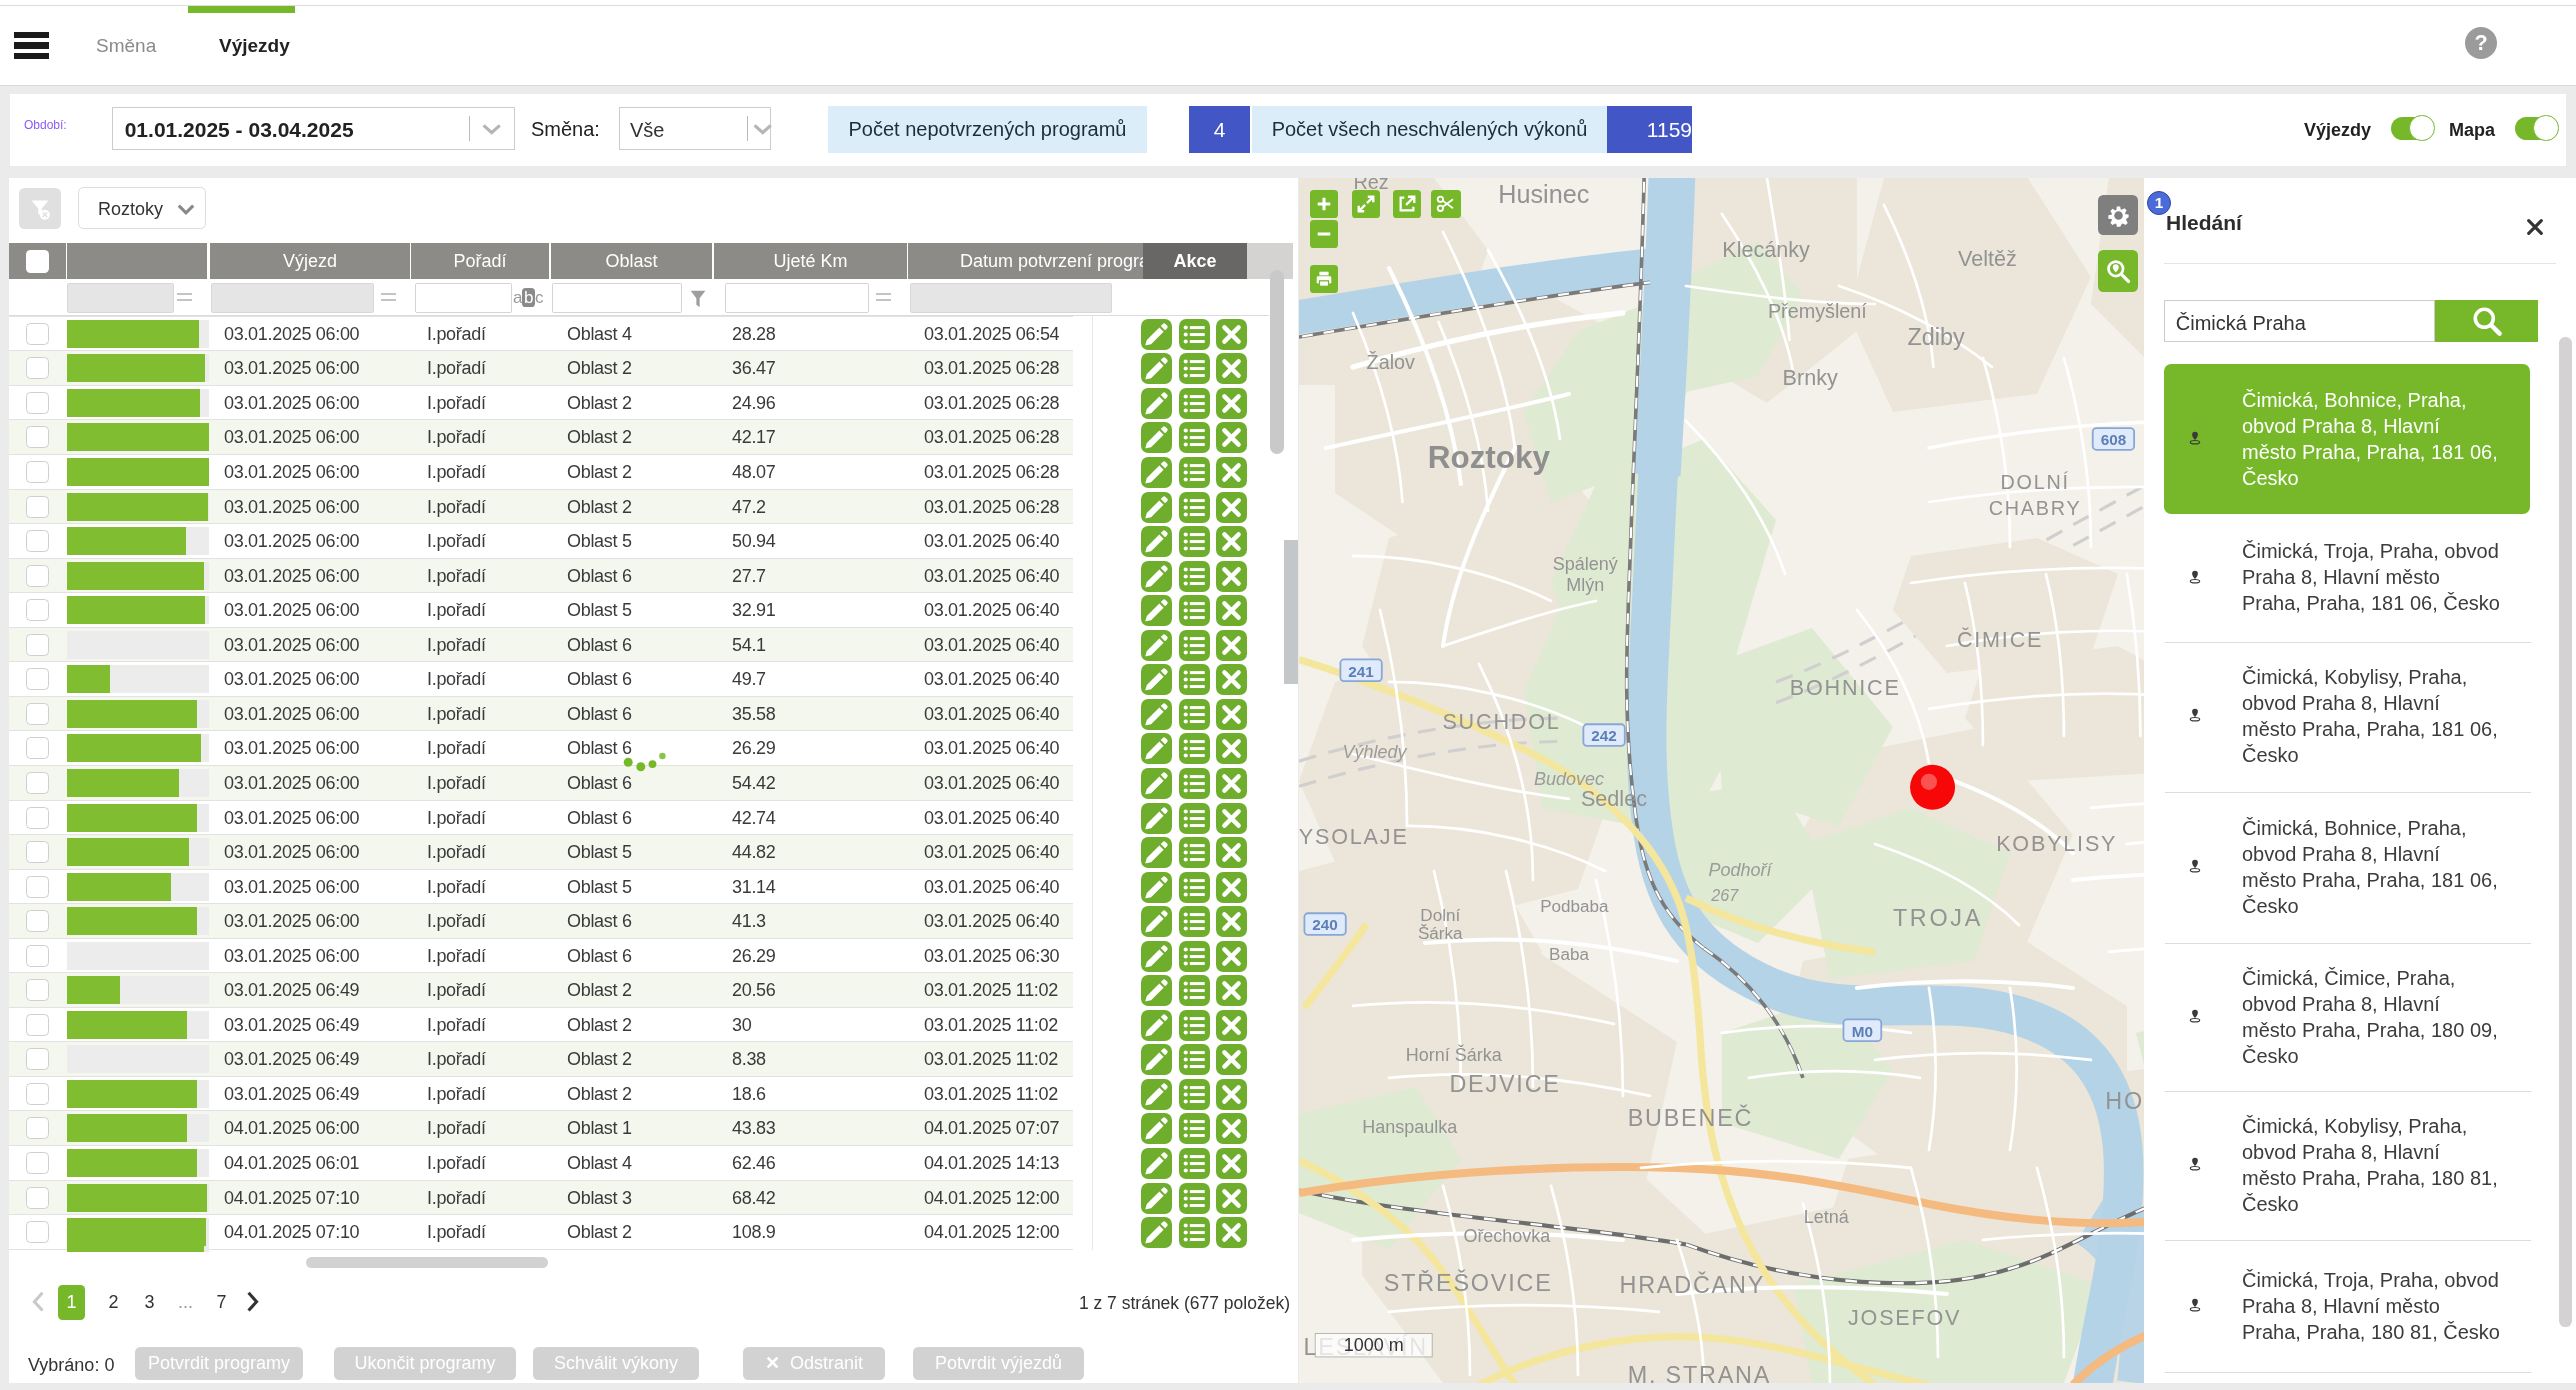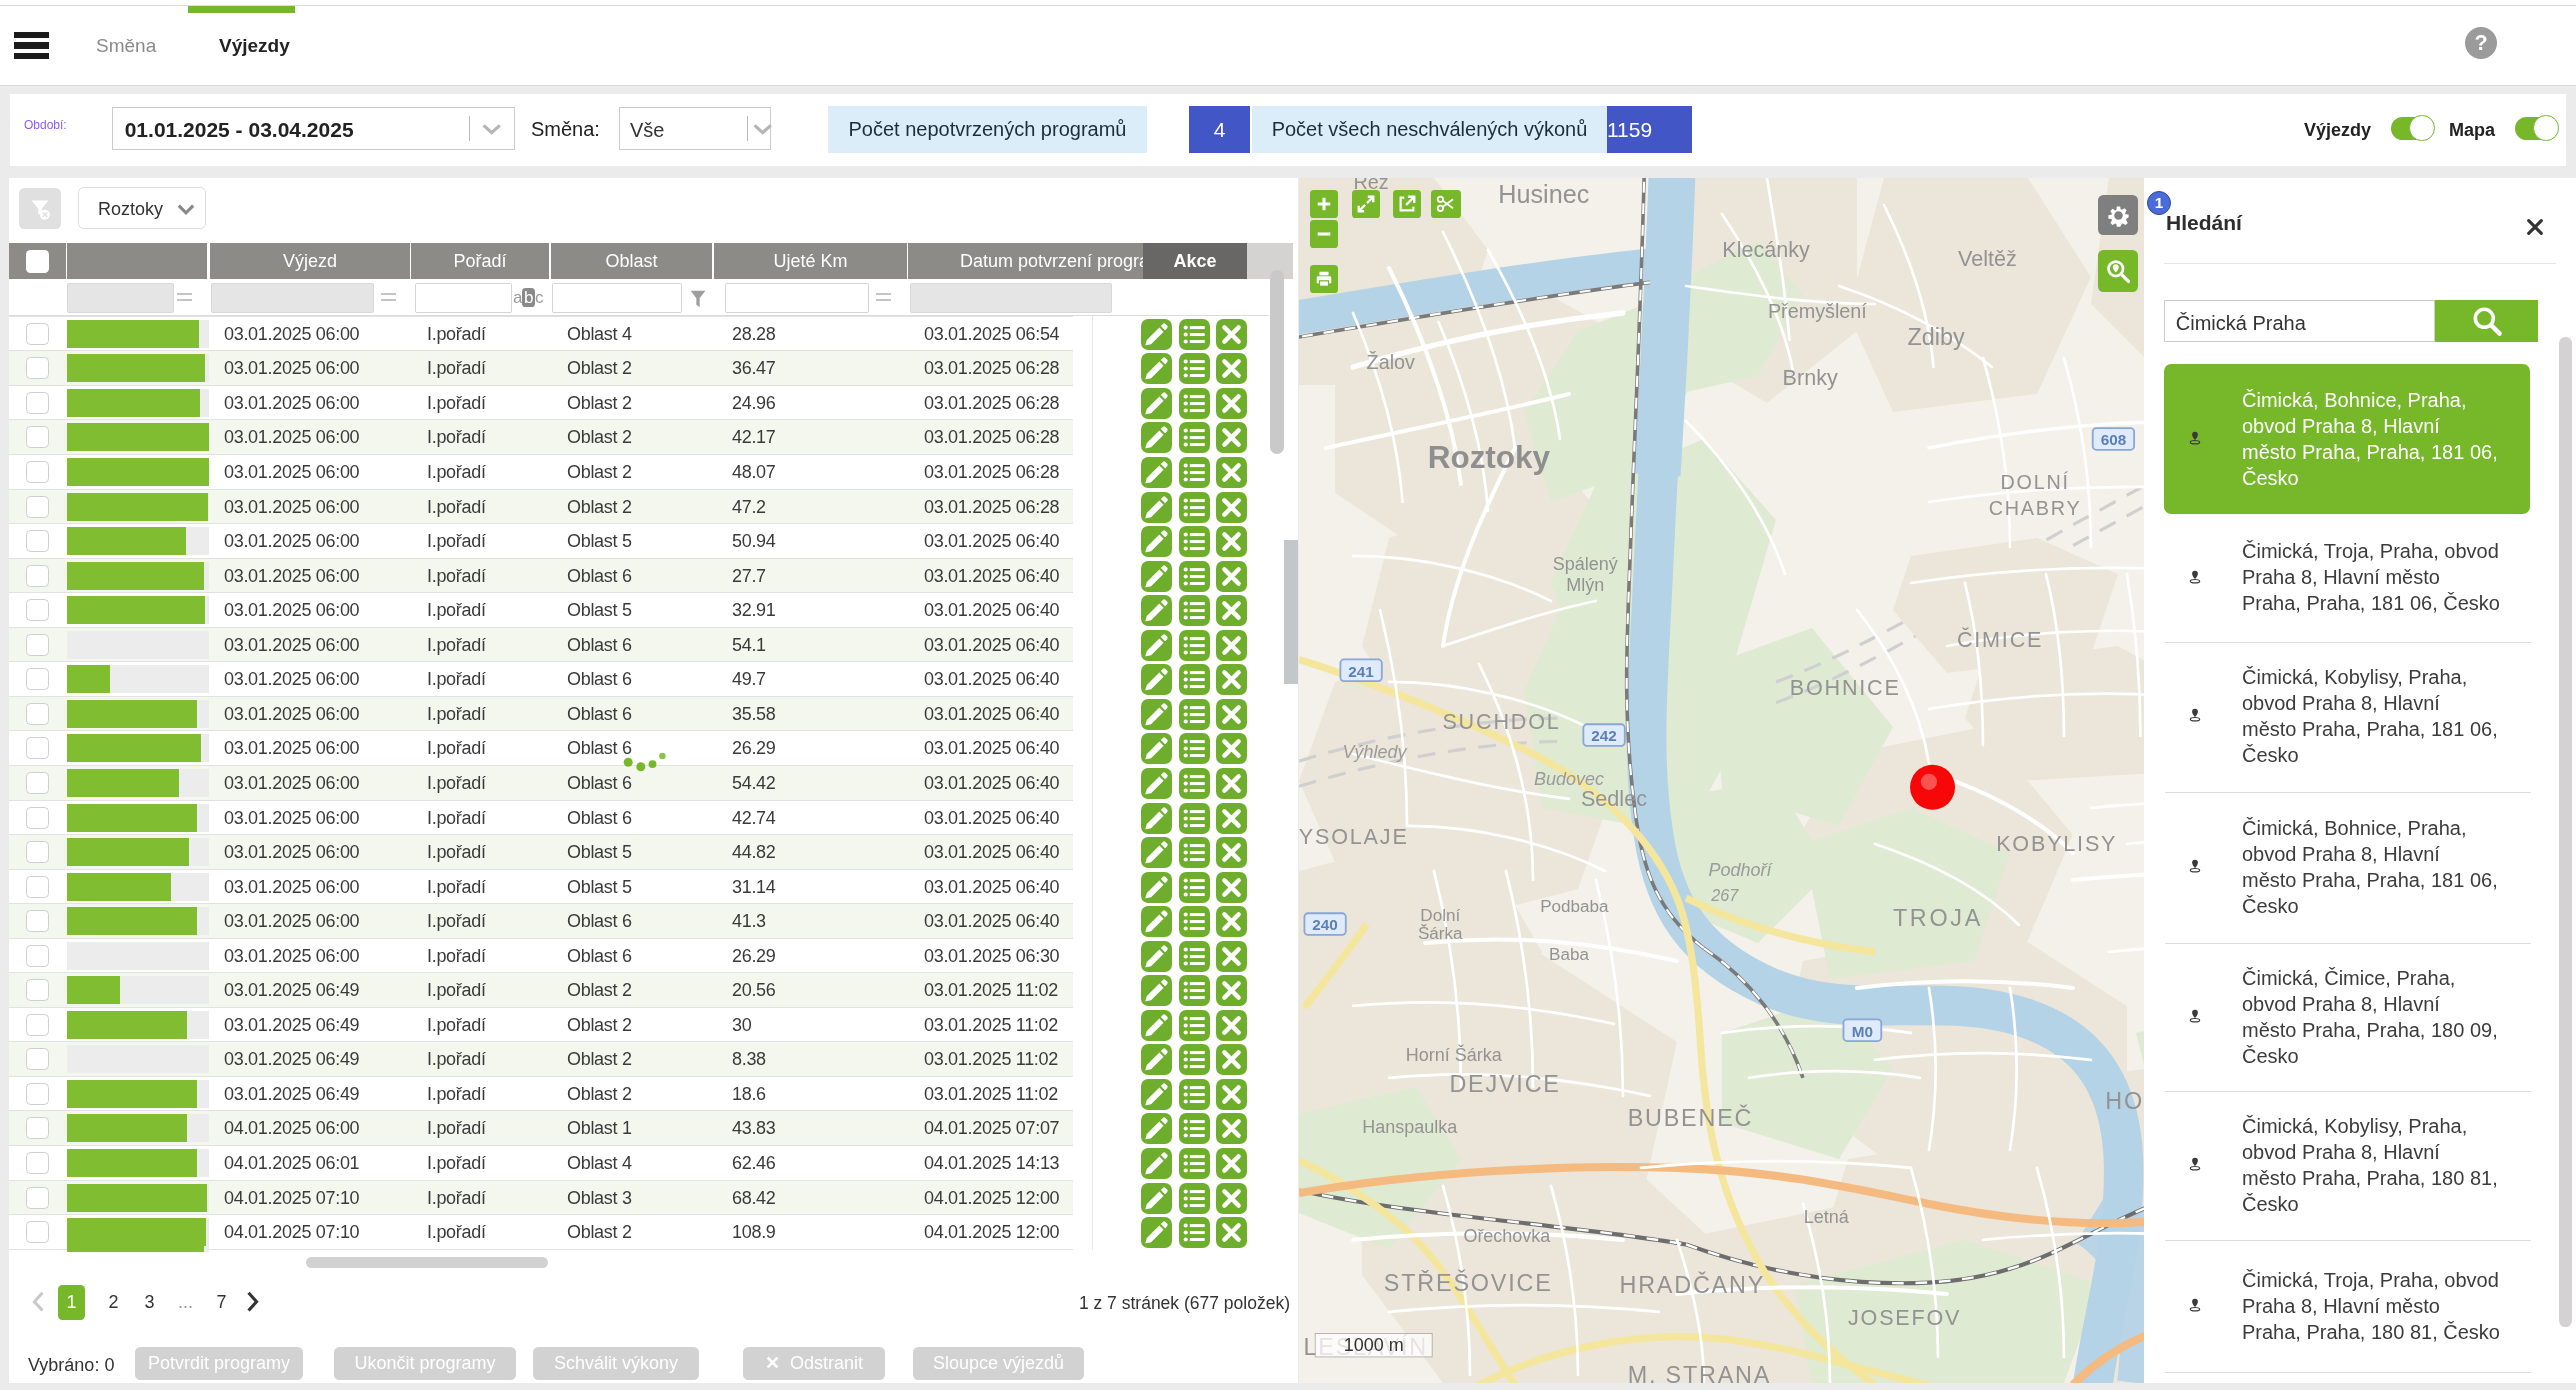--- a/index.html
+++ b/index.html
@@ -49,21 +49,21 @@
 <div class="abs" style="left:619px;top:107px;width:152px;height:43px;border:0.9px solid #ccc;background:#fff">
     <div class="abs" style="left:10px;top:10.8px;font-size:20px;color:#333">Vše</div>
     <div class="abs" style="left:127px;top:8px;width:0.9px;height:25px;background:#bbb"></div>
     <svg class="abs" style="left:131px;top:11.7px" width="23.4" height="18" viewBox="0 0 26 20">
       <path d="M4 6l9 8 9-8" stroke="#b5b5b5" stroke-width="3.6" fill="none"></path>
     </svg>
   </div>
 <div class="abs" style="left:828px;top:106px;width:319px;height:47px;background:#daedf8;font-size:20px;white-space:nowrap;color:#1f2d3a;text-align:center;line-height:47px">Počet nepotvrzených programů</div>
 <div class="abs" style="left:1189px;top:106px;width:61px;height:47px;background:#4356c6;font-size:21px;color:#fff;text-align:center;line-height:47px">4</div>
 <div class="abs" style="left:1252px;top:106px;width:355px;height:47px;background:#daedf8;font-size:20px;white-space:nowrap;color:#1f2d3a;text-align:center;line-height:47px">Počet všech neschválených výkonů</div>
-<div class="abs" style="left:1607px;top:106px;width:85px;height:47px;background:#4356c6;font-size:21px;color:#fff;text-align:left;line-height:47px">1159</div>
+<div class="abs" style="left:1607px;top:106px;width:85px;height:47px;background:#4356c6;font-size:21px;color:#fff;text-align:right;line-height:47px">1159</div>
 <div class="abs" style="left:2304px;top:120px;font-size:18px;color:#222;font-weight:bold">Výjezdy</div>
 <div class="tgl" style="left:2391px;top:117px"></div>
 <div class="abs" style="left:2449px;top:120px;font-size:18px;color:#222;font-weight:bold">Mapa</div>
 <div class="tgl" style="left:2515px;top:117px"></div>
 <div class="abs" style="left:9px;top:178px;width:1289px;height:1205px;background:#fff"></div>
 <div class="abs" style="left:19px;top:188px;width:42px;height:41px;background:#e0e0e0;border-radius:5.4px"><svg width="42" height="41" viewBox="0 0 47 46">
       <path d="M14 14h19l-7.5 9v9l-4-3v-6z" fill="#fff"></path>
       <circle cx="29" cy="30" r="5.5" fill="#fff"></circle>
       <path d="M26.5 27.5l5 5M31.5 27.5l-5 5" stroke="#e0e0e0" stroke-width="1.6"></path>
     </svg></div>
@@ -933,21 +933,21 @@
 <div class="abs" style="left:208px;top:1285px;width:27px;height:35px;font-size:18px;text-align:center;line-height:35px;color:#333">7</div>
 <svg class="abs" style="left:245px;top:1290px" width="16" height="23.4" viewBox="0 0 18 26">
     <path d="M4 3l9 10-9 10" stroke="#333" stroke-width="3.5" fill="none"></path>
   </svg>
 <div class="abs" style="left:948px;top:1293px;width:342px;font-size:17.5px;color:#333;text-align:right">1 z 7 stránek (677 položek)</div>
 <div class="abs" style="left:28px;top:1355px;font-size:18px;color:#333">Vybráno: 0</div>
 <div class="pgbtn" style="left:135px;width:168px">Potvrdit programy</div>
 <div class="pgbtn" style="left:334px;width:182px">Ukončit programy</div>
 <div class="pgbtn" style="left:533px;width:166px">Schválit výkony</div>
 <div class="pgbtn" style="left:743px;width:142px"><span style="font-weight:bold">✕</span>&nbsp; Odstranit</div>
-<div class="pgbtn" style="left:913px;width:171px">Sloupce výjezdů</div>
+<div class="pgbtn" style="left:913px;width:171px">Potvrdit výjezdů</div>
 <svg width="1277" height="1205" viewBox="0 0 1419 1339" style="position:absolute;left:1299px;top:178px" font-family="Liberation Sans, sans-serif">
     <rect width="1419" height="1339" fill="#f3f1ea"></rect>
 <g fill="#ebe6d9">
 <path d="M0 0h150l60 80-30 90-110 60H0z"></path>
 <path d="M40 160 260 120l90 50-40 140-180 100-90-60z"></path>
 <path d="M100 400l200-70 80 100-50 140-190 60-70-110z"></path>
 <path d="M40 560 260 480l110 140-60 170-230 60-80-180z"></path>
 <path d="M0 770l190-50 80 140-90 130H0z"></path>
 <path d="M430 0h190v170l-100 80-100-60z"></path>
 <path d="M650 0h160l70 110-60 130-160 20-50-110z"></path>

